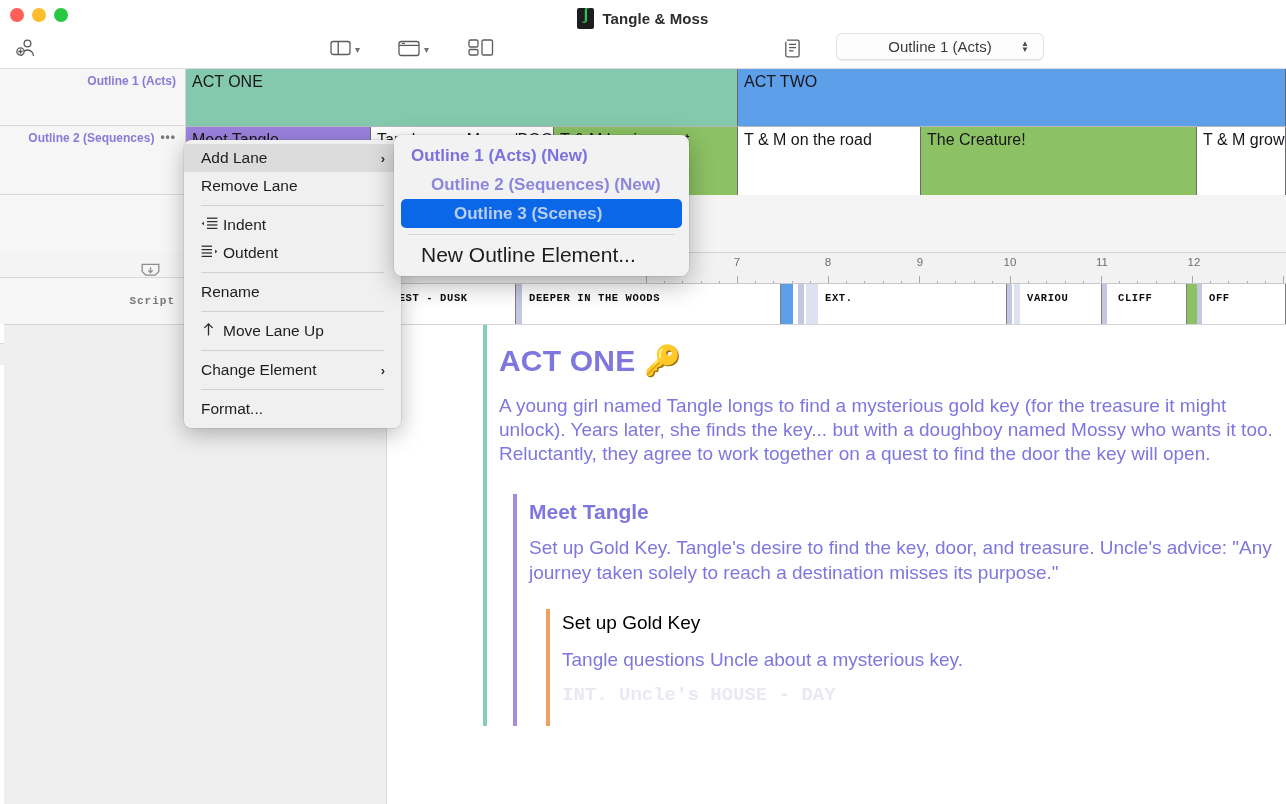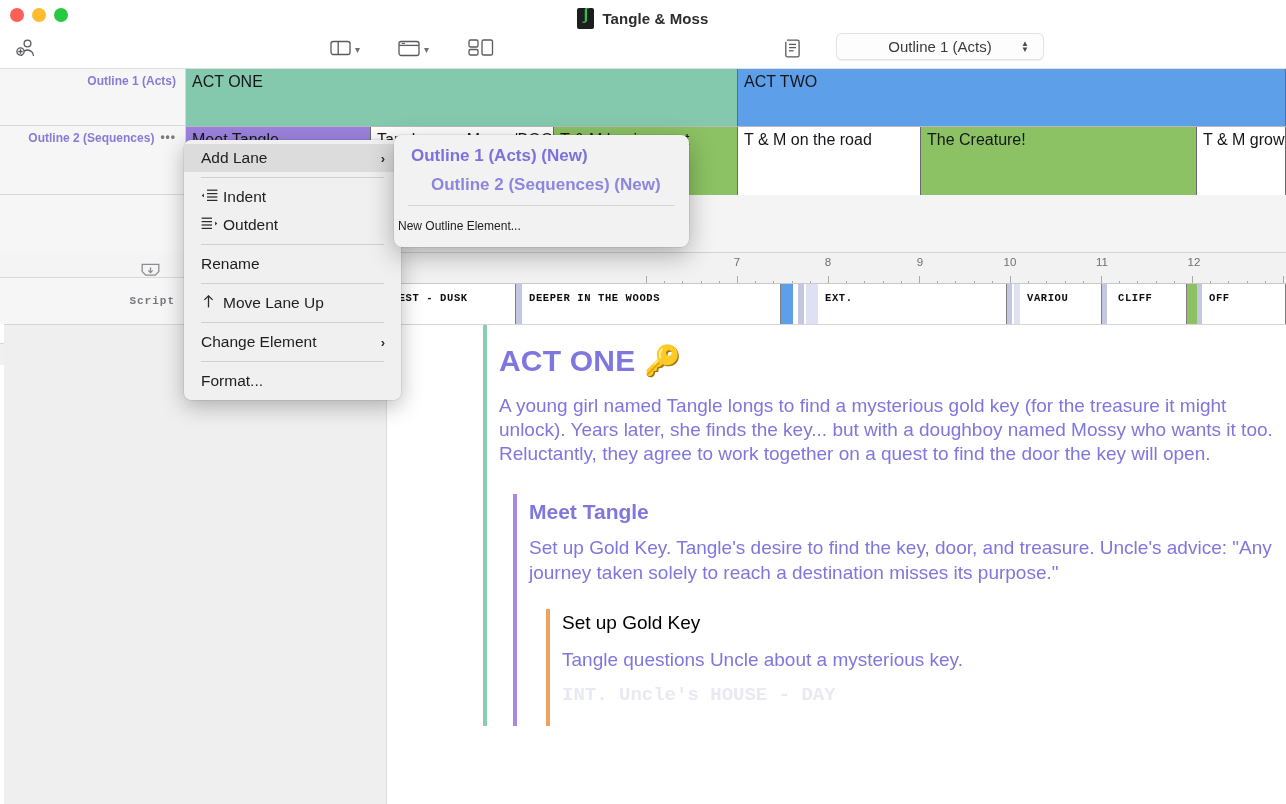--- a/index.html
+++ b/index.html
@@ -232,22 +232,22 @@
   .sub-item{
     height:29px; display:flex; align-items:center;
     font-size:17px; font-weight:bold; color:#7b72de;
     margin:0 7px; border-radius:5px; white-space:nowrap;
   }
   .sub-item.i1{ padding-left:10px; }
   .sub-item.i2{ padding-left:30px; color:#8d86dd; }
   .sub-item.i3{ padding-left:53px; background:#0a68e8; color:#b9cdf0; }
   .sub-sep{ height:1px; background:#d6d6d6; margin:6px 14px; }
   .sub-plain{
-    height:28px; display:flex; align-items:center; padding-left:4px;
-    font-size:12px; font-weight:normal; color:#1d1d1f; white-space:nowrap;
+    height:28px; display:flex; align-items:center; padding-left:27px;
+    font-size:21px; font-weight:normal; color:#1d1d1f; white-space:nowrap;
   }
 </style>
 </head>
 <body>
 
 <div class="titlebar">
 
   <div class="traffic">
     <span class="dot red"></span>
     <span class="dot yellow"></span>
@@ -453,20 +453,23 @@
       </div>
     </div>
   </div>
 </div>
 
 <div class="ctx">
     <div class="ctx-item sel">
       <span>Add Lane</span>
       <span class="arrow">›</span>
     </div>
+    <div class="ctx-item">
+      <span>Remove Lane</span>
+    </div>
     <div class="ctx-sep"></div>
     <div class="ctx-item">
       <span class="ctx-ico"><svg width="17" height="13" viewBox="0 0 17 13" fill="none" stroke="#2a2a2c" stroke-width="1.25">
           <path d="M0.8 6.5l2.1-2v4z" fill="#2a2a2c" stroke="none"></path>
           <line x1="6" y1="1.2" x2="16.4" y2="1.2"></line>
           <line x1="6" y1="4.6" x2="16.4" y2="4.6"></line>
           <line x1="6" y1="8" x2="16.4" y2="8"></line>
           <line x1="6" y1="11.4" x2="16.4" y2="11.4"></line>
         </svg></span>
       <span>Indent</span>
@@ -500,15 +503,16 @@
     </div>
     <div class="ctx-sep"></div>
     <div class="ctx-item">
       <span>Format...</span>
     </div>
   </div>
 
 <div class="submenu">
     <div class="sub-item i1">Outline 1 (Acts) (New)</div>
     <div class="sub-item i2">Outline 2 (Sequences) (New)</div>
+    <div class="sub-item i3">Outline 3 (Scenes)</div>
     <div class="sub-sep"></div>
     <div class="sub-plain">New Outline Element...</div>
   </div>
 
 </body></html>

